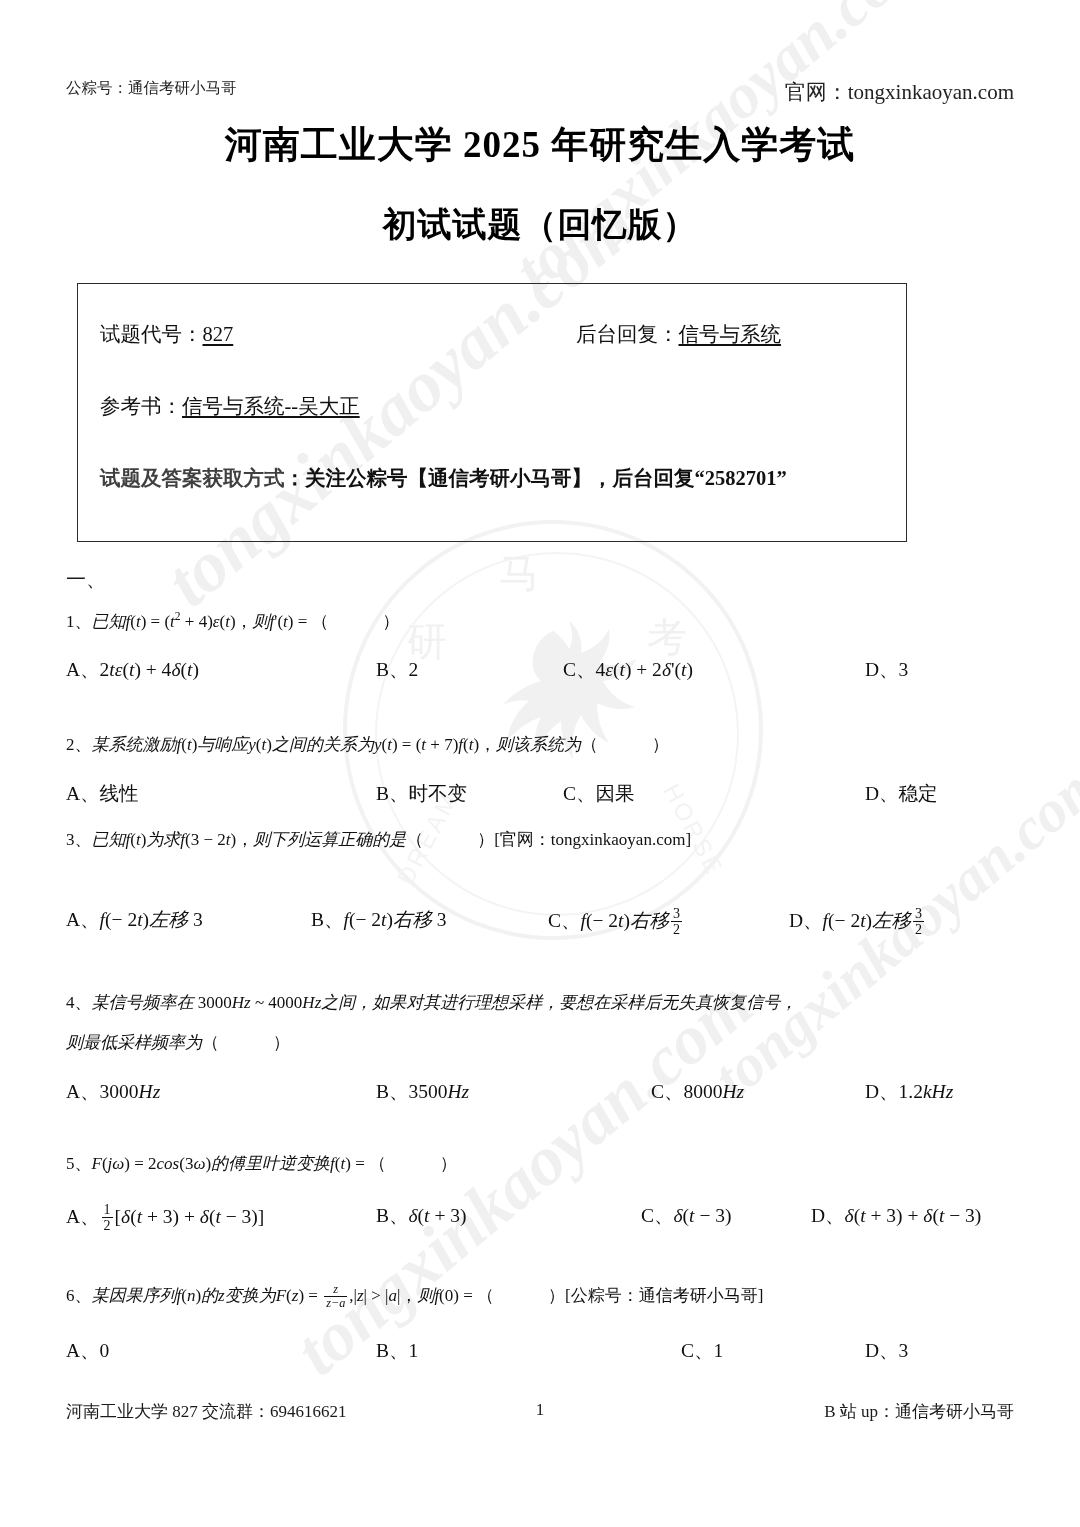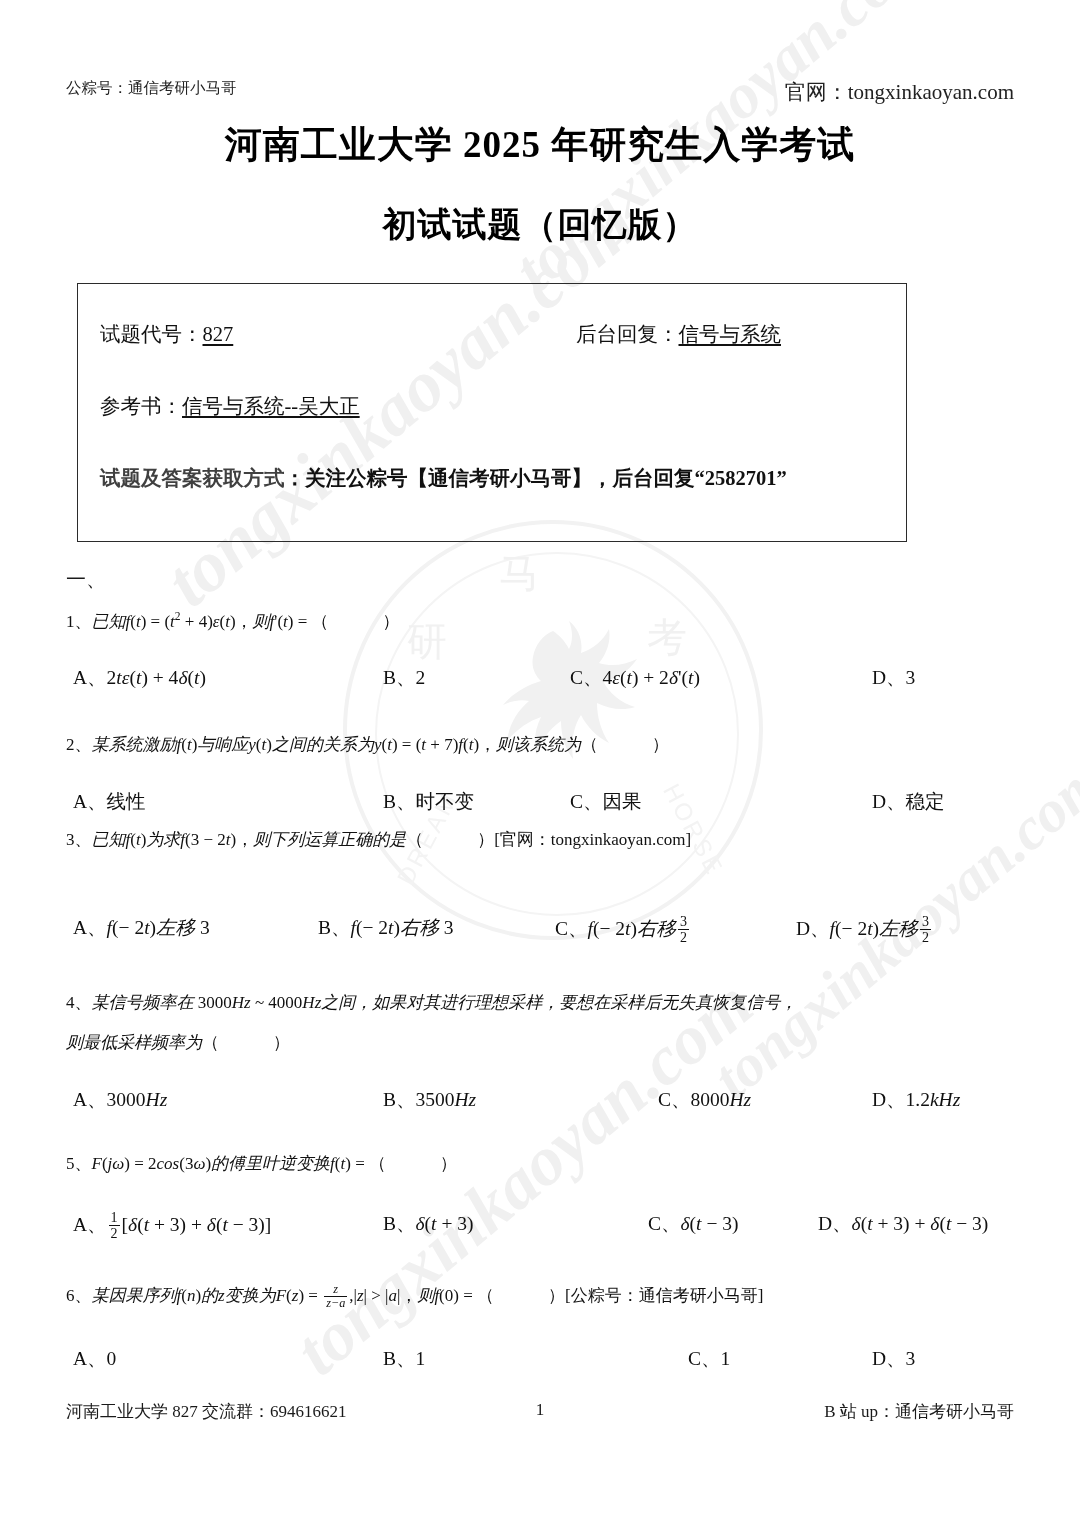--- a/index.html
+++ b/index.html
@@ -166,21 +166,21 @@
     white-space: nowrap;
   }
 
   .opts {
     position: absolute;
     left: 66px;
     right: 30px;
     font-size: 19.5px;
     color: #111;
   }
-  .opt { position: absolute; white-space: nowrap; top: 12px; margin-left: 7px; }
+  .opt { position: absolute; white-space: nowrap; top: 4px; }
 
   
   .mi { font-style: italic; font-family: "Liberation Serif", "DejaVu Serif", serif; }
   .blank { display: inline-block; width: 54px; }
   .sup { font-size: 0.68em; vertical-align: super; }
 
   .frac {
     display: inline-block;
     vertical-align: -0.48em;
     text-align: center;

